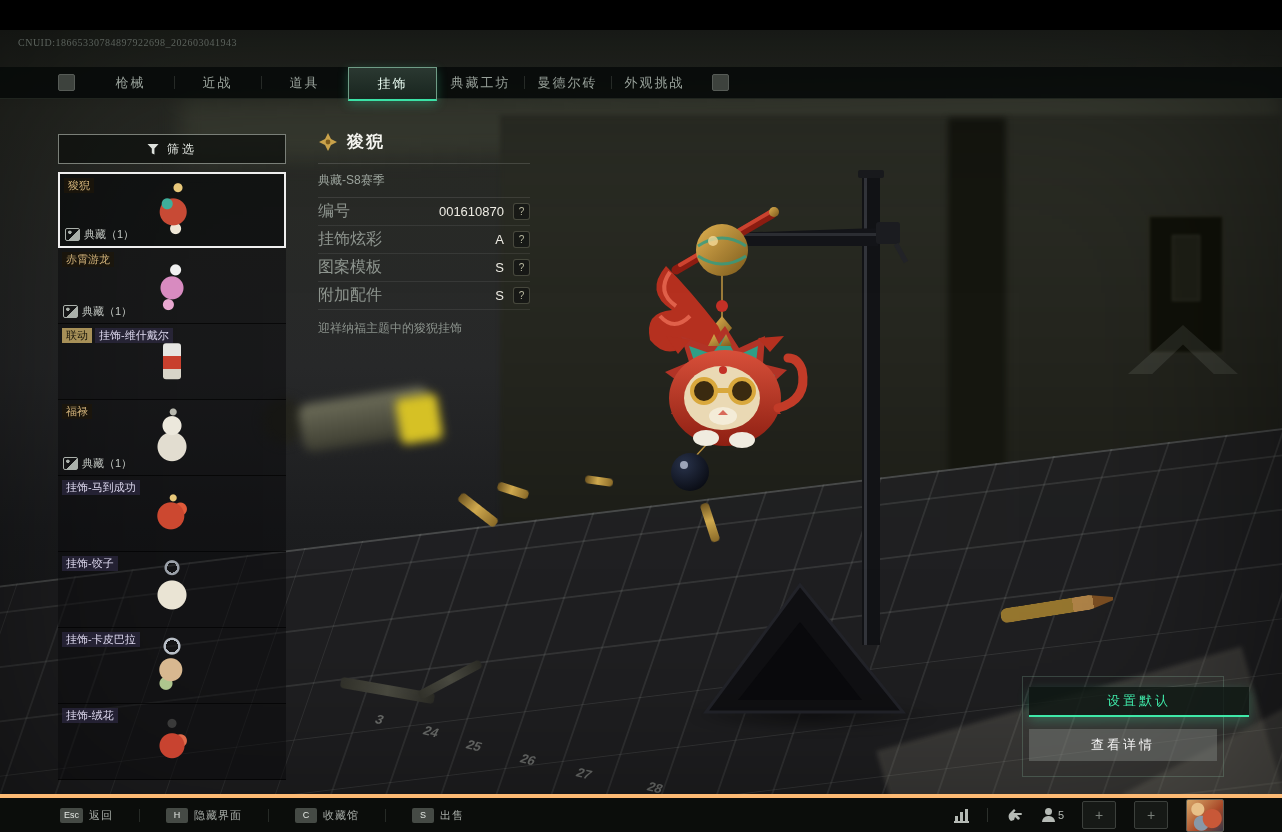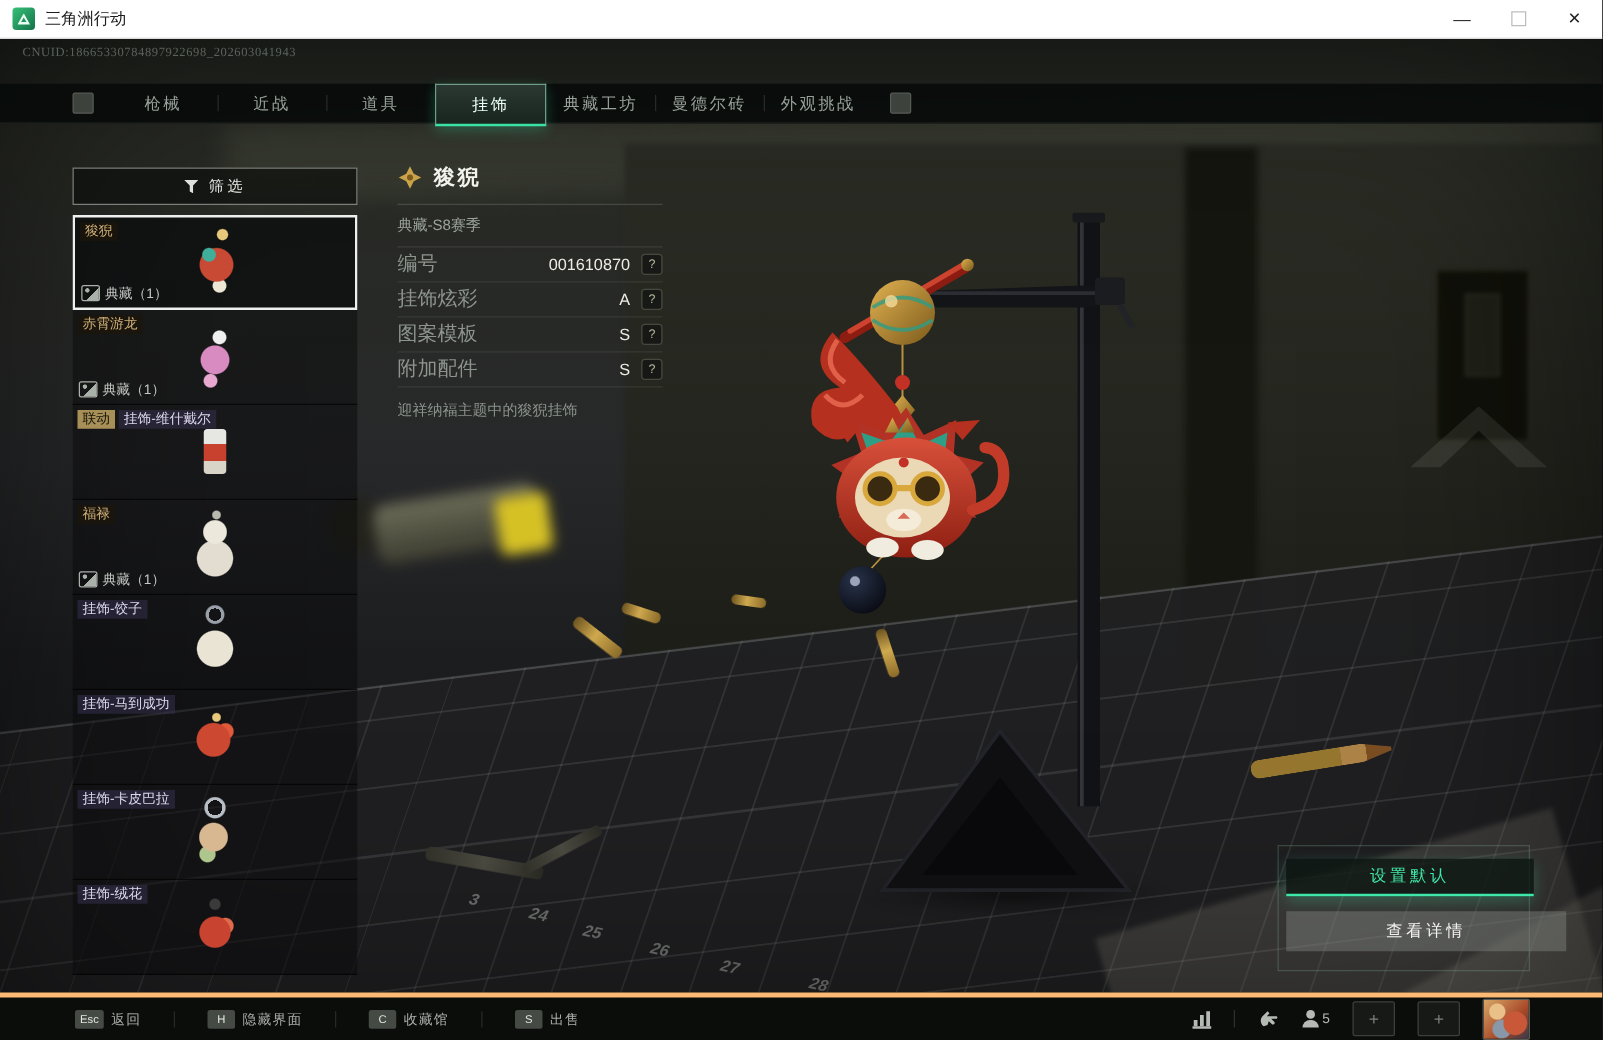--- a/index.html
+++ b/index.html
@@ -144,25 +144,25 @@
   .styledd{position:absolute;right:50px;top:104px;width:218px;height:27px;box-sizing:border-box;
     border:1px solid rgba(150,158,150,.5);background:rgba(16,20,17,.55);
     display:flex;align-items:center;z-index:10;cursor:pointer;}
   .styledd span{font-size:12px;color:#c3cac3;margin-left:14px;letter-spacing:1px;}
   .ddchev{margin-left:auto;margin-right:14px;width:8px;height:8px;border-right:2px solid #9aa19a;
     border-bottom:2px solid #9aa19a;transform:rotate(45deg) translateY(-2px);}
 
   
   .actions{position:absolute;left:1022px;top:646px;width:200px;height:99px;
     border:1px solid rgba(140,190,165,.25);z-index:10;}
-  .btn-default{position:absolute;left:6px;top:10px;width:198px;height:30px;
+  .btn-default{position:absolute;left:6px;top:10px;width:220px;height:30px;
     background:rgba(14,24,19,.8);border:none;border-bottom:2px solid #3fe8a8;
     color:#3fe8a8;font-size:13px;letter-spacing:3px;cursor:pointer;
     box-shadow:0 4px 12px rgba(63,232,168,.25);font-family:inherit;}
-  .btn-details{position:absolute;left:6px;top:52px;width:224px;height:32px;
+  .btn-details{position:absolute;left:6px;top:52px;width:188px;height:32px;
     background:rgba(125,130,125,.48);border:none;color:#f2f2f2;font-size:13px;
     letter-spacing:3px;cursor:pointer;font-family:inherit;}
 
   
   .bottombar{position:absolute;left:0;right:0;bottom:0;height:34px;background:#0b0d0b;
     border-top:4px solid #fdba74;display:flex;align-items:center;z-index:20;}
   .sc{display:flex;align-items:center;margin-left:26px;cursor:pointer;}
   .sc:first-child{margin-left:60px;}
   .sckey{min-width:14px;height:15px;padding:0 4px;border-radius:2px;background:#454a45;
     color:#e3e7e3;font-size:9px;display:flex;align-items:center;justify-content:center;}
@@ -185,33 +185,20 @@
     background:radial-gradient(circle at 30% 30%,#e8c088 0 6px,transparent 7px),
       radial-gradient(circle at 70% 60%,#c85838 0 9px,transparent 10px),
       radial-gradient(circle at 40% 75%,#8898a8 0 7px,transparent 8px),
       linear-gradient(135deg,#d8a868,#a84828 60%,#383848);}
 </style>
 </head>
 <body>
 
 <div class="app">
 
-  <div class="titlebar">
-    <div class="logo">
-        <i></i>
-      </div>
-    <div class="wtitle">三角洲行动</div>
-    <div class="wctrls">
-      <div class="winbtn">—</div>
-      <div class="winbtn max">
-          <span></span>
-        </div>
-      <div class="winbtn close">×</div>
-    </div>
-  </div>
 
   <div class="game">
 
     <div class="lid"></div>
     <div class="crate"></div>
     <div class="crateband"></div>
     <div class="latch">
         <i></i>
       </div>
     <div class="chev-faint">
@@ -360,29 +347,29 @@
               <span class="cname gold">福禄</span>
             </div>
           <div class="thumb t3"></div>
           <div class="cfoot">
               <i class="imgicon"></i>
               <span>典藏（1）</span>
             </div>
         </div>
         <div class="card">
           <div class="clabel">
+              <span class="cname light">挂饰-马到成功</span>
+            </div>
+          <div class="thumb t5"></div>
+        </div>
+        <div class="card">
+          <div class="clabel">
               <span class="cname light">挂饰-饺子</span>
             </div>
           <div class="thumb t4"></div>
-        </div>
-        <div class="card">
-          <div class="clabel">
-              <span class="cname light">挂饰-马到成功</span>
-            </div>
-          <div class="thumb t5"></div>
         </div>
         <div class="card">
           <div class="clabel">
               <span class="cname light">挂饰-卡皮巴拉</span>
             </div>
           <div class="thumb t6"></div>
         </div>
         <div class="card">
           <div class="clabel">
               <span class="cname light">挂饰-绒花</span>

